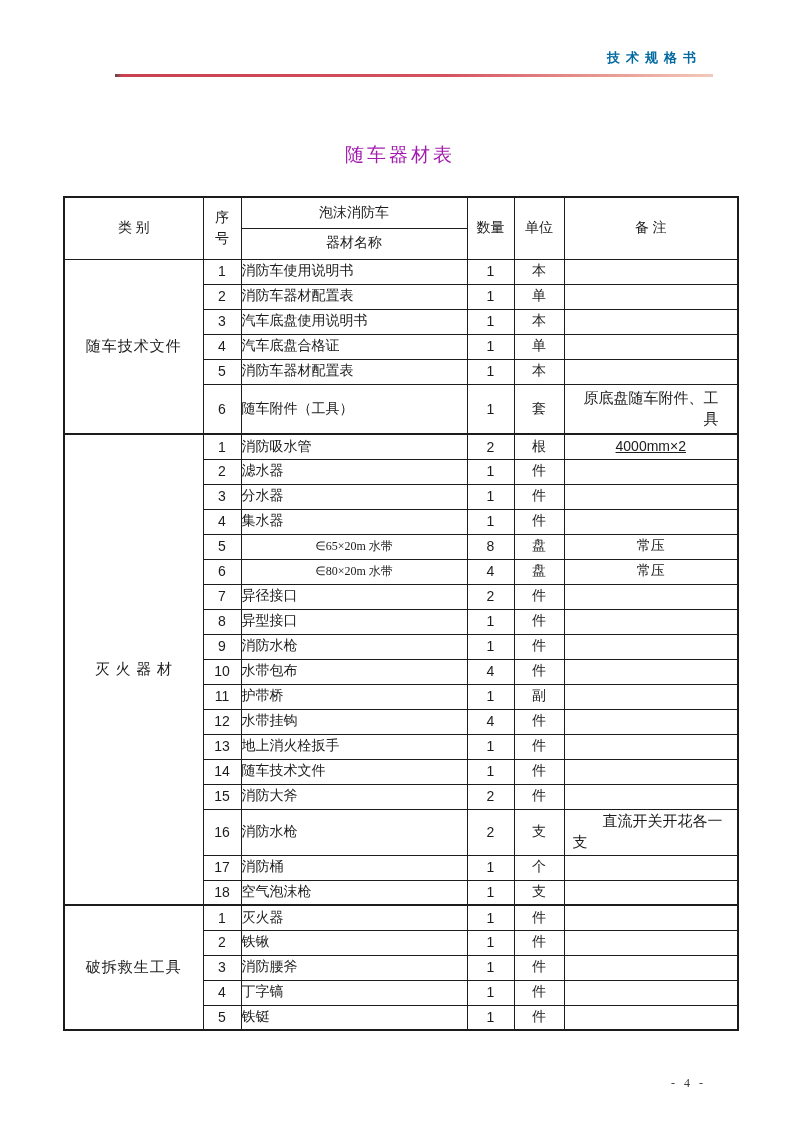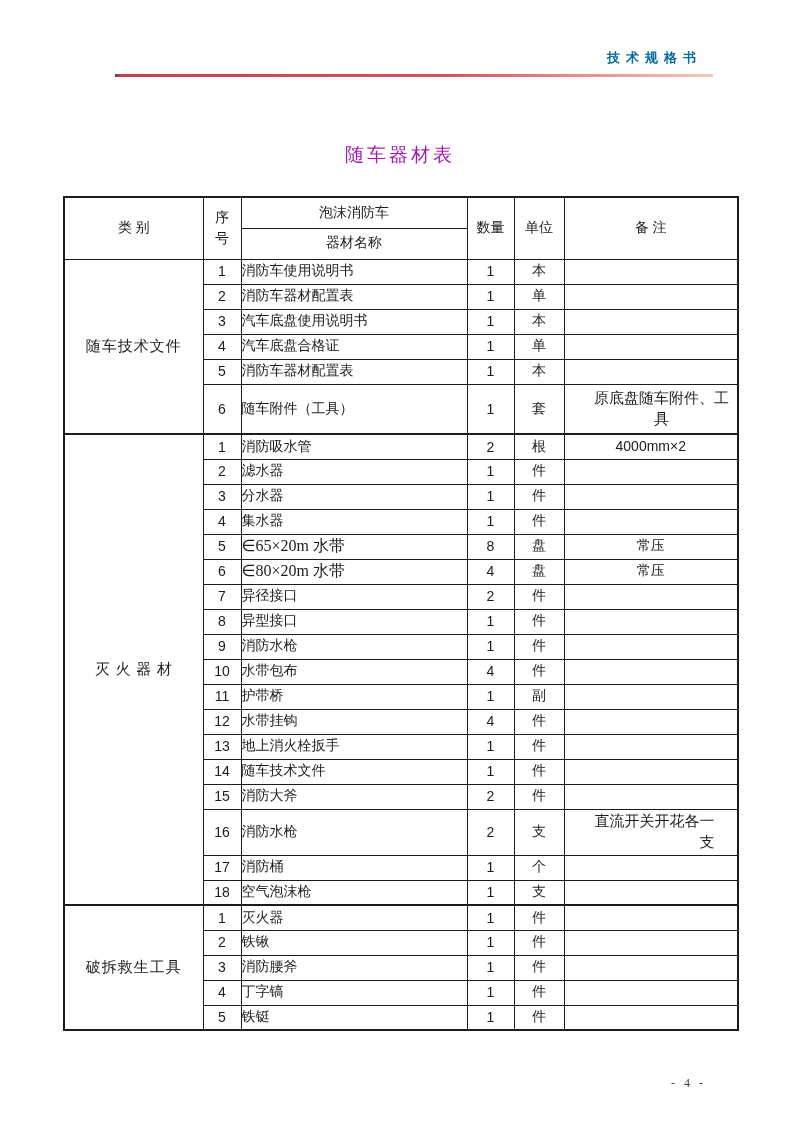--- a/index.html
+++ b/index.html
@@ -61,31 +61,31 @@
   }
   thead td { height: 31px; font-size: 14px; }
   .serial-h span { display: inline-block; width: 1.1em; line-height: 1.55; text-align: center; }
   tbody td { height: 25px; }
   tr.tall50 td { height: 50px; }
   tr.tall46 td { height: 46px; }
   td.cat { font-size: 15px; letter-spacing: 1px; }
   td.name {
     text-align: left;
   }
-  td.name.small { font-size: 16px; }
+  td.name.small { font-size: 12px; text-align: center; }
   td.num, td.qty {
     font-family: "Liberation Sans", sans-serif;
     font-size: 14px;
   }
   td.remark { font-size: 14px; }
-  td.remark .sans { font-family: "Liberation Sans", sans-serif; }
+  td.remark .sans { font-family: "Liberation Sans", sans-serif; text-decoration: underline; }
   td.remark.r-left { text-align: left; vertical-align: middle; }
-  td.remark.r-left .blk { display: inline-block; width: 146px; text-align: center; font-size: 15px; line-height: 1.4; margin-left: 24px; vertical-align: middle; }
+  td.remark.r-left .blk { display: inline-block; width: 146px; text-align: right; font-size: 15px; line-height: 1.4; margin-left: 8px; vertical-align: middle; }
   td.remark.r-indent { text-align: left; vertical-align: middle; }
-  td.remark.r-indent .blk { display: inline-block; width: 150px; text-align: right; text-indent: 30px; font-size: 15px; line-height: 1.4; vertical-align: middle; }
+  td.remark.r-indent .blk { display: inline-block; width: 150px; text-align: left; text-indent: 30px; font-size: 15px; line-height: 1.4; margin-left: 8px; vertical-align: middle; }
   tr.sec-top td { border-top: 2px solid #1c1c1c; }
   .page-footer {
     position: absolute;
     top: 1076px;
     right: 94px;
     font-size: 12px;
     letter-spacing: 3px;
     color: #3a3a3a;
     font-family: "Liberation Serif", serif;
   }

